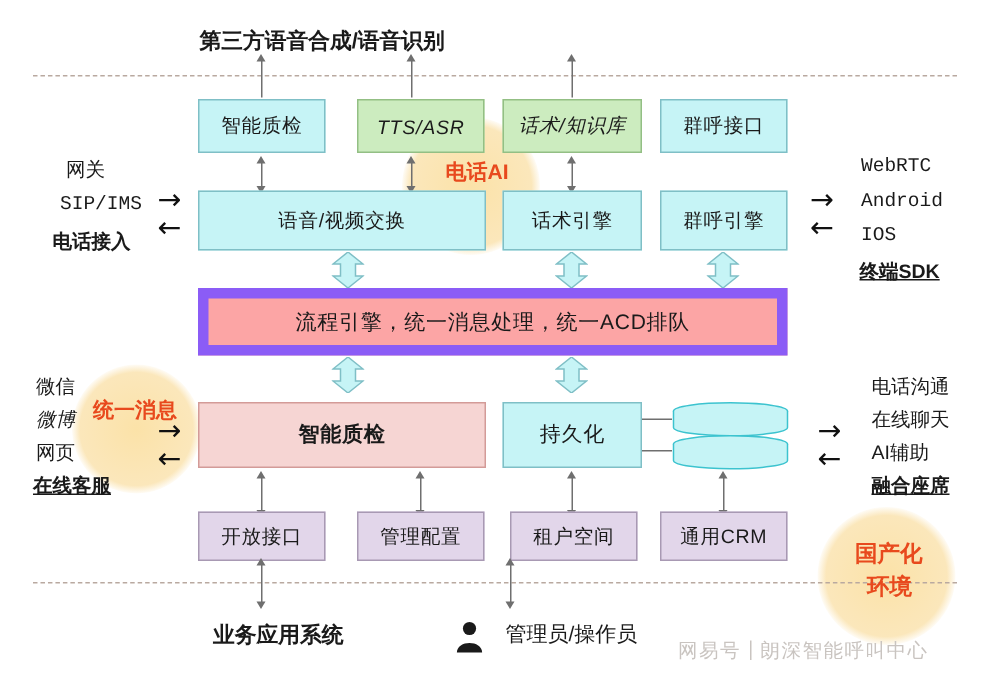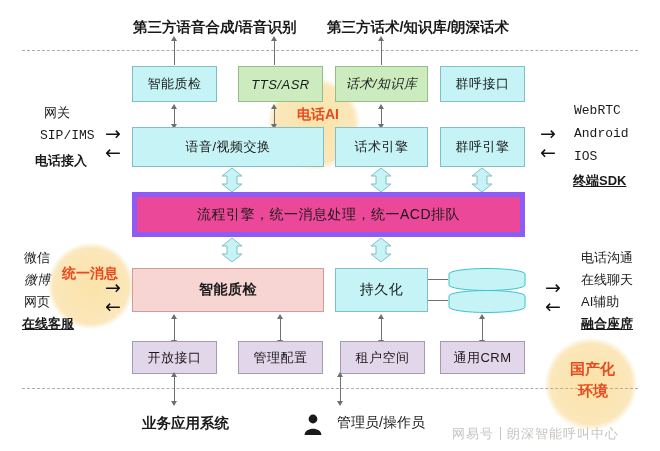--- a/index.html
+++ b/index.html
@@ -16,21 +16,21 @@
   .box{
     position:absolute;
     box-sizing:border-box;
     display:flex;align-items:center;justify-content:center;
     font-size:13px;color:#1a1a1a;
     letter-spacing:.5px;
     white-space:nowrap;
   }
   .cyan{background:#c6f4f6;border:1px solid #7fbfc6;}
   .green{background:#ccecbf;border:1px solid #93bf84;font-style:italic;}
-  .orange{background:#ec4899;border:5px solid #8b5cf6;text-align:center;}
+  .orange{background:#fca5a5;border:7px solid #8b5cf6;text-align:center;}
   .pink{background:#f6d5d3;border:1px solid #d39b98;font-weight:bold;}
   .purple{background:#e2d6ea;border:1px solid #a899b3;}
 
   .lbl{position:absolute;white-space:nowrap;color:#1a1a1a;}
   .lbl.mono{font-family:"Liberation Mono","DejaVu Sans Mono",monospace;}
   .lbl.bold{font-weight:bold;}
   .lbl.ul{text-decoration:underline;font-weight:bold;}
 
   
   .dashed{
@@ -81,21 +81,20 @@
 
   <div class="halo y abs" style="left:268px;top:78px;width:92px;height:92px;"></div>
   <div class="halo y abs" style="left:48px;top:243px;width:86px;height:86px;"></div>
   <div class="halo y abs" style="left:545px;top:338px;width:92px;height:92px;"></div>
 
   <div class="dashed" style="left:22px;top:50px;width:616px;"></div>
 
   <div class="dashed" style="left:22px;top:388px;width:616px;"></div>
 
   <div class="lbl" style="left:133px;top:18px;font-size:14.5px;font-weight:600;">第三方语音合成/语音识别</div>
-  <div class="lbl" style="left:327px;top:18px;font-size:14.5px;font-weight:600;">第三方话术/知识库/朗深话术</div>
 
   <div class="vline" style="left:174px;top:40px;height:25px;"></div>
   <div class="arrow-up" style="left:171px;top:36px;"></div>
 
   <div class="vline" style="left:274px;top:40px;height:25px;"></div>
   <div class="arrow-up" style="left:271px;top:36px;"></div>
 
   <div class="vline" style="left:381px;top:40px;height:25px;"></div>
   <div class="arrow-up" style="left:378px;top:36px;"></div>
 

